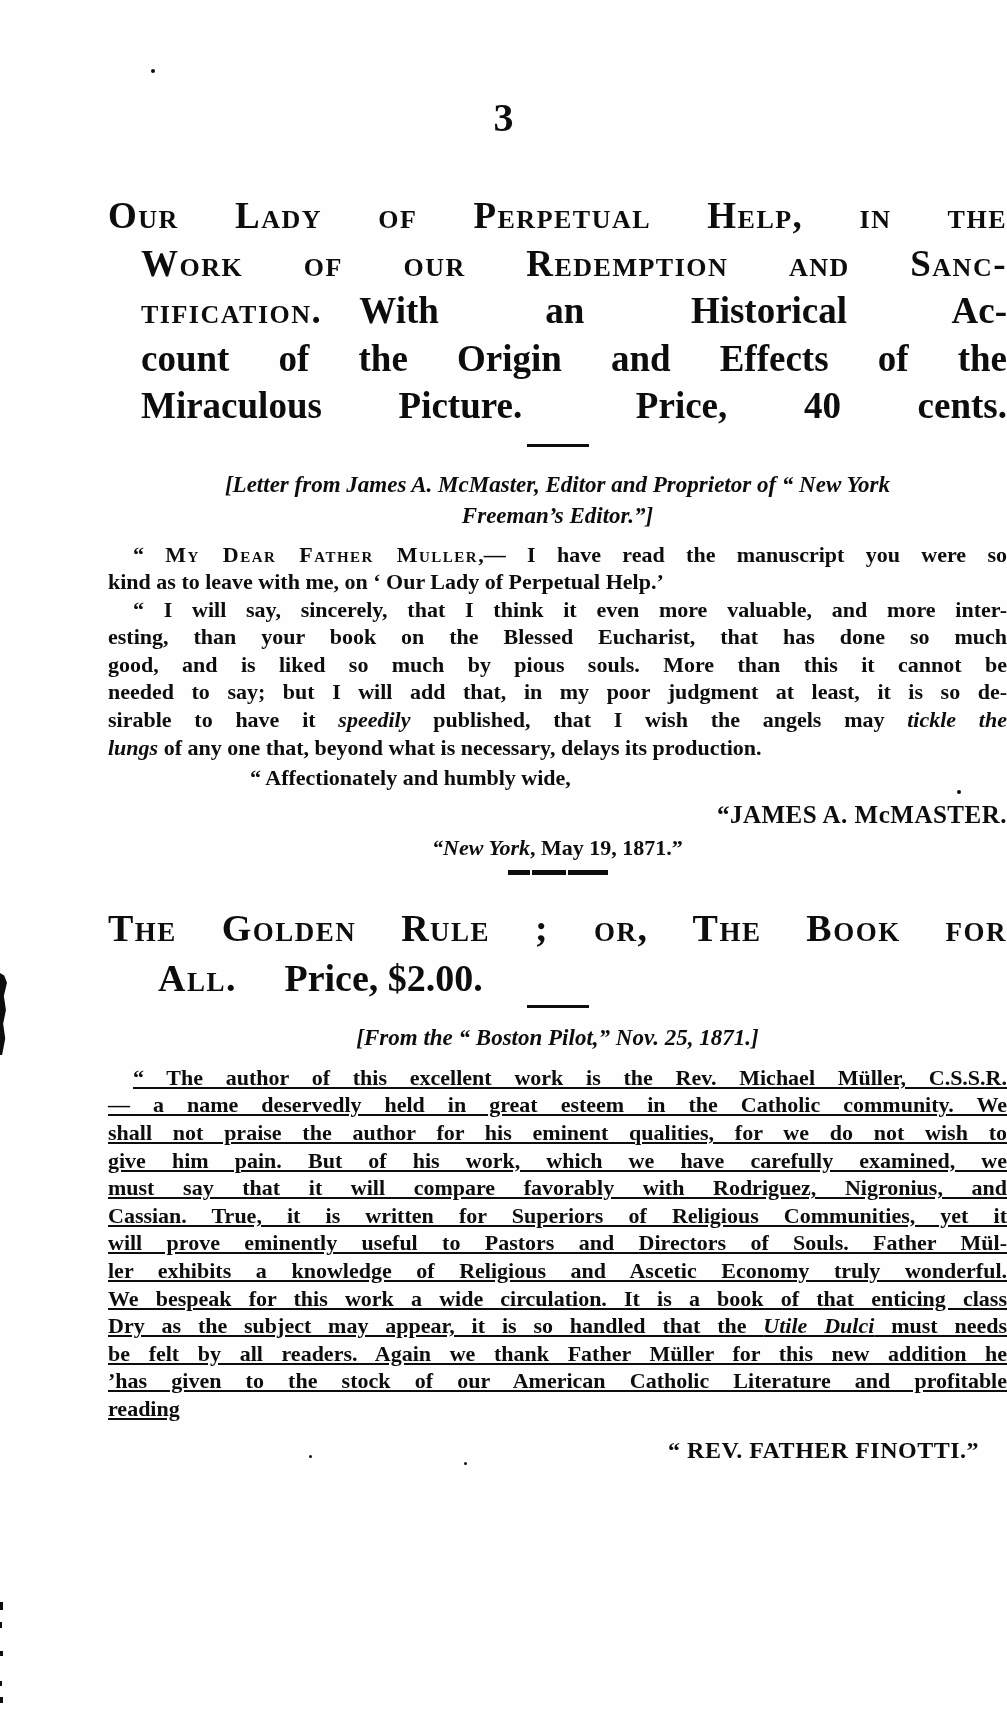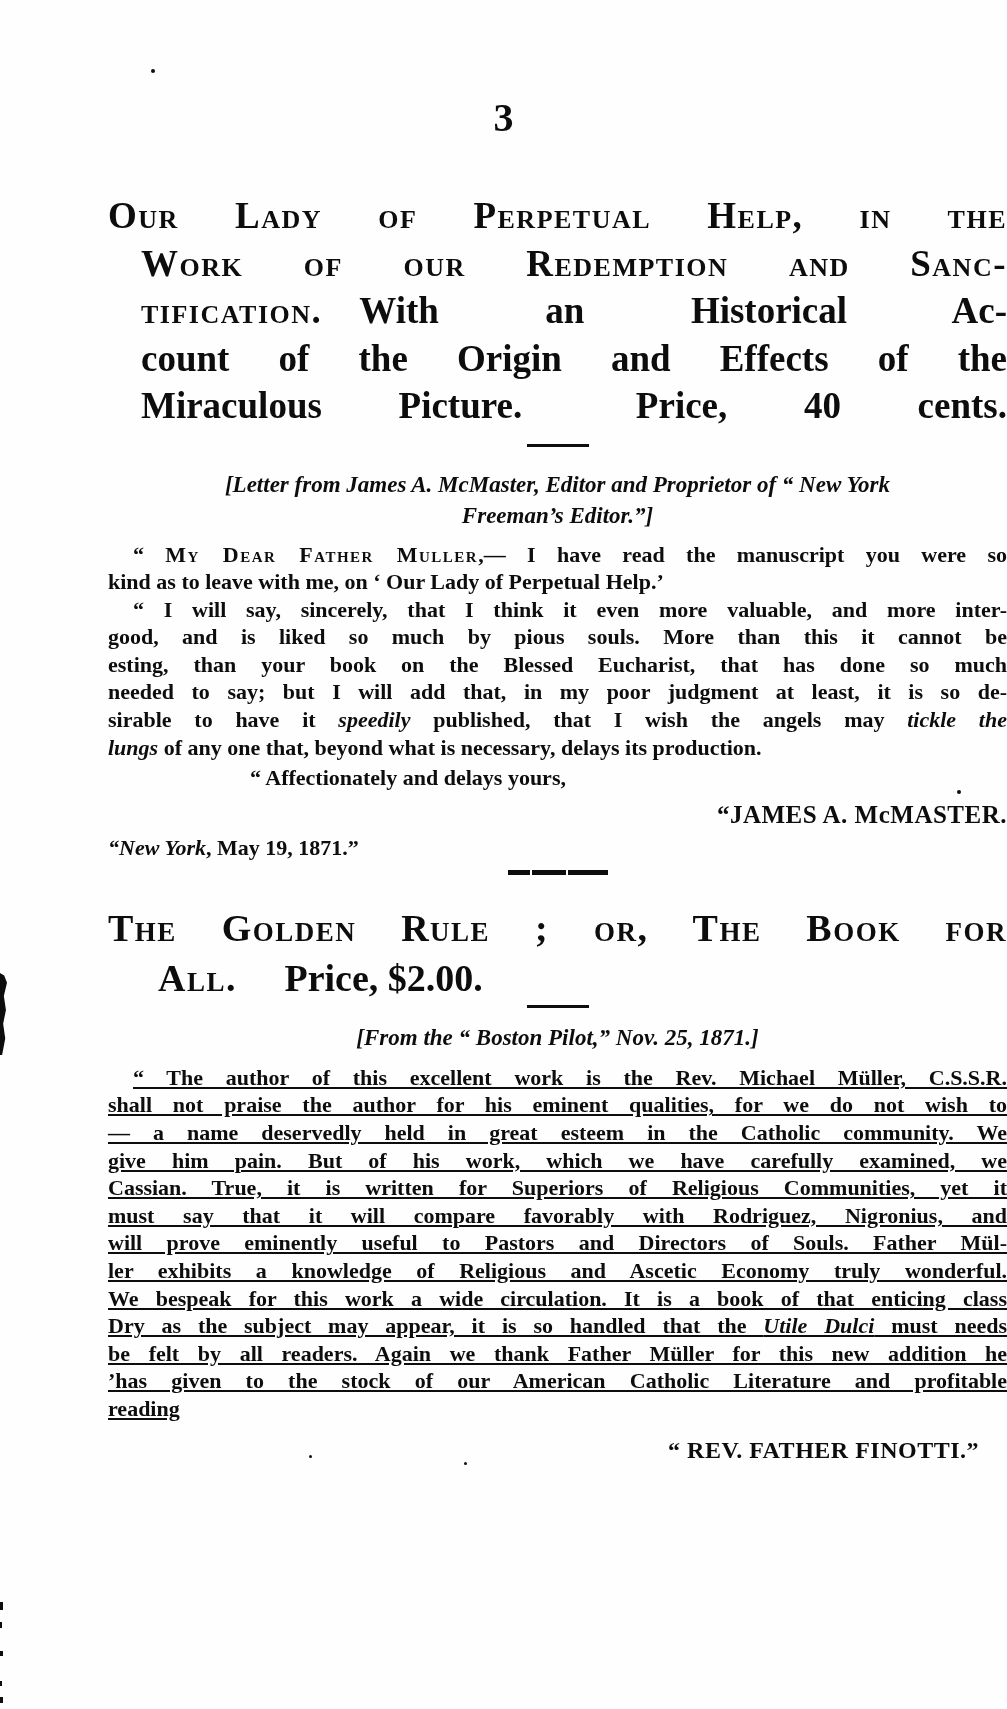--- a/index.html
+++ b/index.html
@@ -97,20 +97,21 @@
     margin-top:8px;
     text-align:right;
     font-size:25px;
     line-height:30px;
     letter-spacing:0.5px;
   }
   .dateline{
     margin-top:4px;
     font-size:22px;
     line-height:28px;
+    text-align:center;
   }
   .dateline .ital{font-style:italic;}
   .sig2{
     margin-top:12px;
     text-align:right;
     margin-right:28px;
     font-size:24px;
     line-height:30px;
     letter-spacing:0.5px;
   }
@@ -158,51 +159,51 @@
         <div class="line last">Freeman’s Editor.”]</div>
       </div>
 
     <div class="jpara p1">
         <div class="line first">“ <span class="sc">My Dear Father Muller</span>,— I have read the manuscript you were so</div>
         <div class="line last">kind as to leave with me, on ‘ Our Lady of Perpetual Help.’</div>
       </div>
 
     <div class="jpara">
         <div class="line first">“ I will say, sincerely, that I think it even more valuable, and more inter-</div>
+        <div class="line">esting, than your book on the Blessed Eucharist, that has done so much</div>
         <div class="line">good, and is liked so much by pious souls.  More than this it cannot be</div>
-        <div class="line">esting, than your book on the Blessed Eucharist, that has done so much</div>
         <div class="line">needed to say; but I will add that, in my poor judgment at least, it is so de-</div>
         <div class="line">sirable to have it <i>speedily</i> published, that I wish the angels may <i>tickle the</i></div>
         <div class="line last"><i>lungs</i> of any one that, beyond what is necessary, delays its production.</div>
       </div>
 
-    <div class="closing">“ Affectionately and delays yours,</div>
+    <div class="closing">“ Affectionately and humbly wide,</div>
 
     <div class="sig1">“JAMES A. McMASTER.</div>
 
     <div class="dateline"><span class="ital">“New York</span><span>, May 19, 1871.”</span></div>
 
     <div class="rule thick"></div>
 
     <div class="h2">
         <div class="line first"><span class="sc">The Golden Rule ; or, The Book for</span></div>
         <div class="line last"><span class="sc">All.</span>  Price, $2.00.</div>
       </div>
 
     <div class="rule r3"></div>
 
     <div class="attrib one">[From the “ Boston Pilot,” Nov. 25, 1871.]</div>
 
     <div class="jpara review">
         <div class="line first">“ The author of this excellent work is the Rev. Michael Müller, C.S.S.R.</div>
+        <div class="line">— a name deservedly held in great esteem in the Catholic community.  We</div>
         <div class="line">shall not praise  the author  for his eminent  qualities,  for we do not wish to</div>
-        <div class="line">— a name deservedly held in great esteem in the Catholic community.  We</div>
         <div class="line">give him pain.  But of his work, which we have carefully examined, we</div>
+        <div class="line">must say that it will compare favorably with Rodriguez, Nigronius, and</div>
         <div class="line">Cassian.  True, it is written for Superiors of Religious Communities, yet it</div>
-        <div class="line">must say that it will compare favorably with Rodriguez, Nigronius, and</div>
         <div class="line">will prove eminently useful to Pastors and Directors of Souls.   Father Mül-</div>
         <div class="line">ler exhibits a knowledge of Religious and Ascetic Economy truly wonderful.</div>
         <div class="line">We bespeak for this work a wide circulation.  It is a book of that enticing class</div>
         <div class="line">Dry as the subject may appear, it is so handled that the <i>Utile Dulci</i> must needs</div>
         <div class="line">be felt by all readers.  Again we thank Father Müller for this new addition he</div>
         <div class="line">’has given to the stock of our American Catholic Literature and profitable</div>
         <div class="line last">reading</div>
       </div>
 
     <div class="sig2">“ REV. FATHER FINOTTI.”</div>

